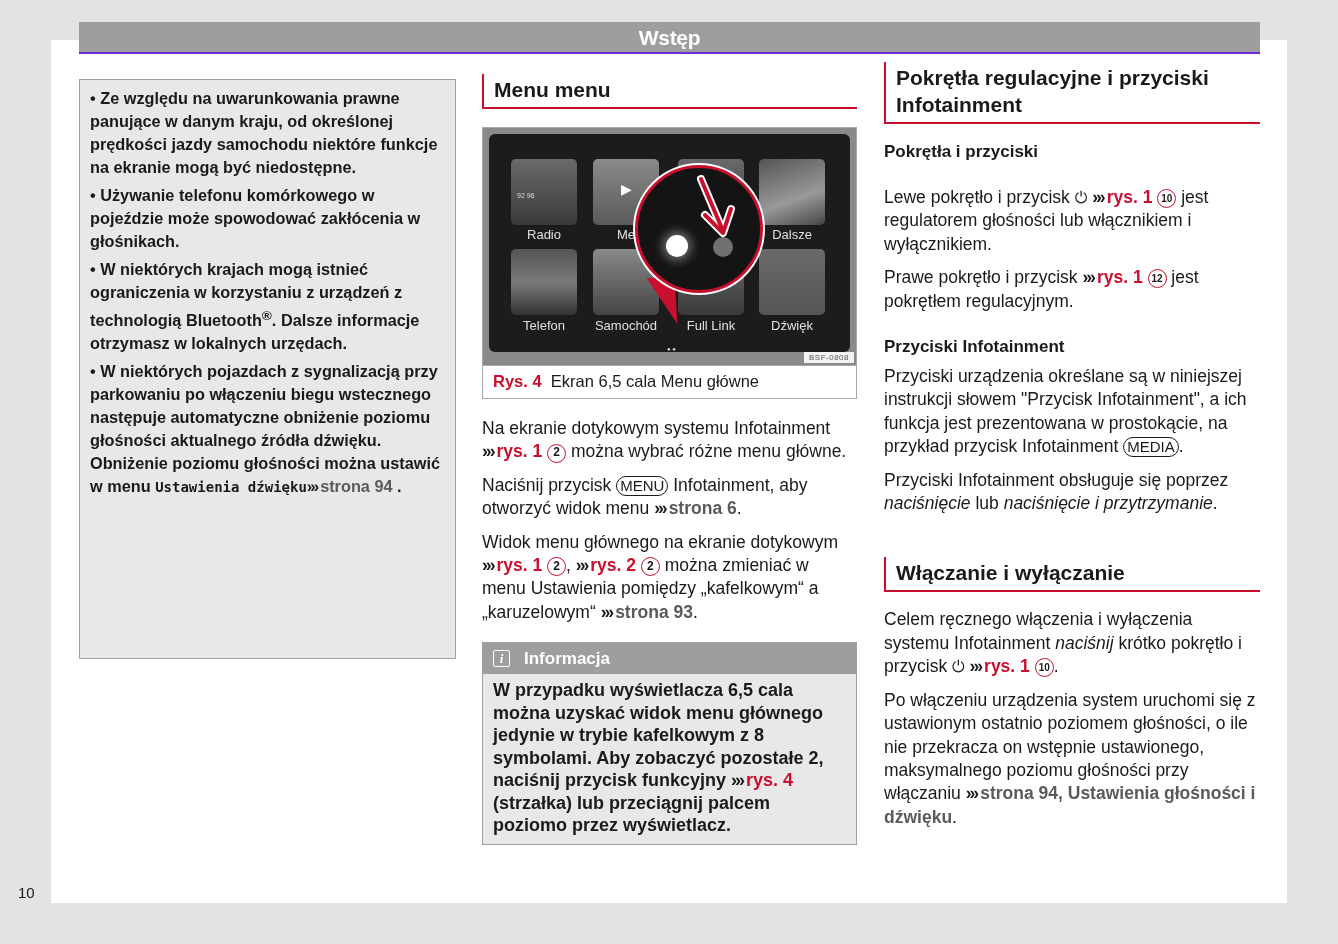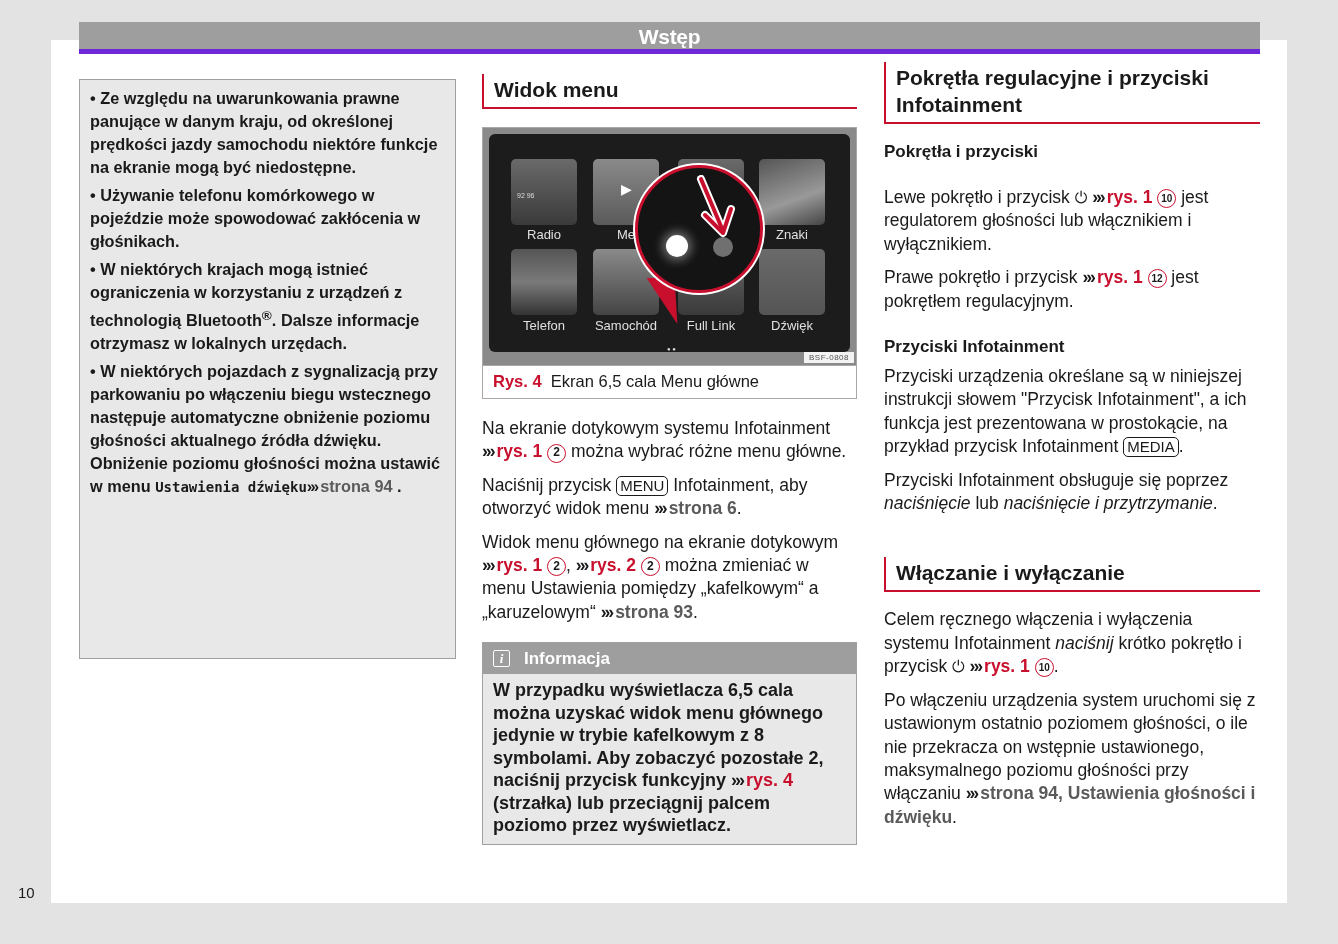--- a/index.html
+++ b/index.html
@@ -10,21 +10,21 @@
     color: #1a1a1a;
     position: relative;
   }
   .page {
     position: absolute; left: 51px; top: 40px;
     width: 1236px; height: 863px; background: #ffffff;
   }
   .header-bar {
     position: absolute; left: 79px; top: 22px;
     width: 1181px; height: 32px; background: #9e9e9e;
-    border-bottom: 5px solid #6d28d9;
+    border-bottom: 2px solid #6d28d9;
     display: flex; align-items: center; justify-content: center;
   }
   .header-title {
     color: #ffffff; font-weight: bold; font-size: 21px;
     letter-spacing: -0.3px; margin-top: 2px;
   }
   .page-number {
     position: absolute; left: 18px; top: 884px;
     font-size: 15px; color: #1a1a1a;
   }
@@ -57,21 +57,21 @@
     font-size: 17.5px; line-height: 23.4px; color: #1a1a1a; margin-bottom: 10px;
   }
   .para i { font-style: italic; }
   .circ {
     display: inline-flex; align-items: center; justify-content: center;
     width: 19px; height: 19px; border: 1.5px solid #c8102e; border-radius: 50%;
     font-size: 12px; font-weight: bold; color: #1a1a1a; vertical-align: 1px;
   }
   .circ.small { font-size: 10px; }
   .keycap {
-    display: inline-block; border: 1.3px solid #1a1a1a; border-radius: 5px;
+    display: inline-block; border: 1.3px solid #1a1a1a; border-radius: 10px;
     padding: 0 3px; font-size: 15px; line-height: 18px;
   }
   .power { font-size: 16px; }
 
   
   .col-mid { position: absolute; left: 482px; top: 74px; width: 375px; }
   .figure {
     margin-top: 18px; border: 1px solid #a8a8a8; width: 375px;
   }
   .fig-img {
@@ -155,36 +155,36 @@
   <p class="note-item">• Używanie telefonu komórkowego w pojeździe może spowodować zakłócenia w głośnikach.</p>
   <p class="note-item">
     <span>• W niektórych krajach mogą istnieć ograniczenia w korzystaniu z urządzeń z technologią Bluetooth</span><sup>®</sup><span>. Dalsze informacje otrzymasz w lokalnych urzędach.</span>
   </p>
   <p class="note-item">
     <span>• W niektórych pojazdach z sygnalizacją przy parkowaniu po włączeniu biegu wstecznego następuje automatyczne obniżenie poziomu głośności aktualnego źródła dźwięku. Obniżenie poziomu głośności można ustawić w menu </span><span class="mono">Ustawienia dźwięku</span><span class="arrows">›››</span><a class="ref-gray">strona 94</a><span> .</span>
   </p>
 </div>
 
 <div class="col-mid">
-  <h2 class="sec-heading">Widok menu</h2>
+  <h2 class="sec-heading">Menu menu</h2>
 
   <div class="figure">
     <div class="fig-img">
       <div class="screen">
         <div class="tile" style="left:22px;top:25px;">
           <span style="position:absolute;left:6px;top:33px;font-size:7px;color:#ddd;">92  96</span>
         </div>
         <div class="tile" style="left:104px;top:25px;background:linear-gradient(180deg,#8a8a8a,#5a5a5a);">
           <span style="position:absolute;left:28px;top:22px;color:#fff;font-size:14px;">▶</span>
         </div>
         <div class="tile" style="left:189px;top:25px;"></div>
         <div class="tile" style="left:270px;top:25px;background:linear-gradient(160deg,#555,#999 60%,#444);"></div>
         <div class="tile-label" style="left:15px;top:93px;">Radio</div>
         <div class="tile-label" style="left:97px;top:93px;">Me</div>
-        <div class="tile-label" style="left:263px;top:93px;">Znaki</div>
+        <div class="tile-label" style="left:263px;top:93px;">Dalsze</div>
 
         <div class="tile" style="left:22px;top:115px;background:linear-gradient(180deg,#555,#7a7a7a 50%,#333);"></div>
         <div class="tile" style="left:104px;top:115px;background:linear-gradient(180deg,#8a8a8a,#444);"></div>
         <div class="tile" style="left:189px;top:115px;"></div>
         <div class="tile" style="left:270px;top:115px;background:linear-gradient(180deg,#6a6a6a,#555);"></div>
         <div class="tile-label" style="left:15px;top:184px;">Telefon</div>
         <div class="tile-label" style="left:97px;top:184px;">Samochód</div>
         <div class="tile-label" style="left:182px;top:184px;">Full Link</div>
         <div class="tile-label" style="left:263px;top:184px;">Dźwięk</div>
         <div class="page-dots">● ●</div>

